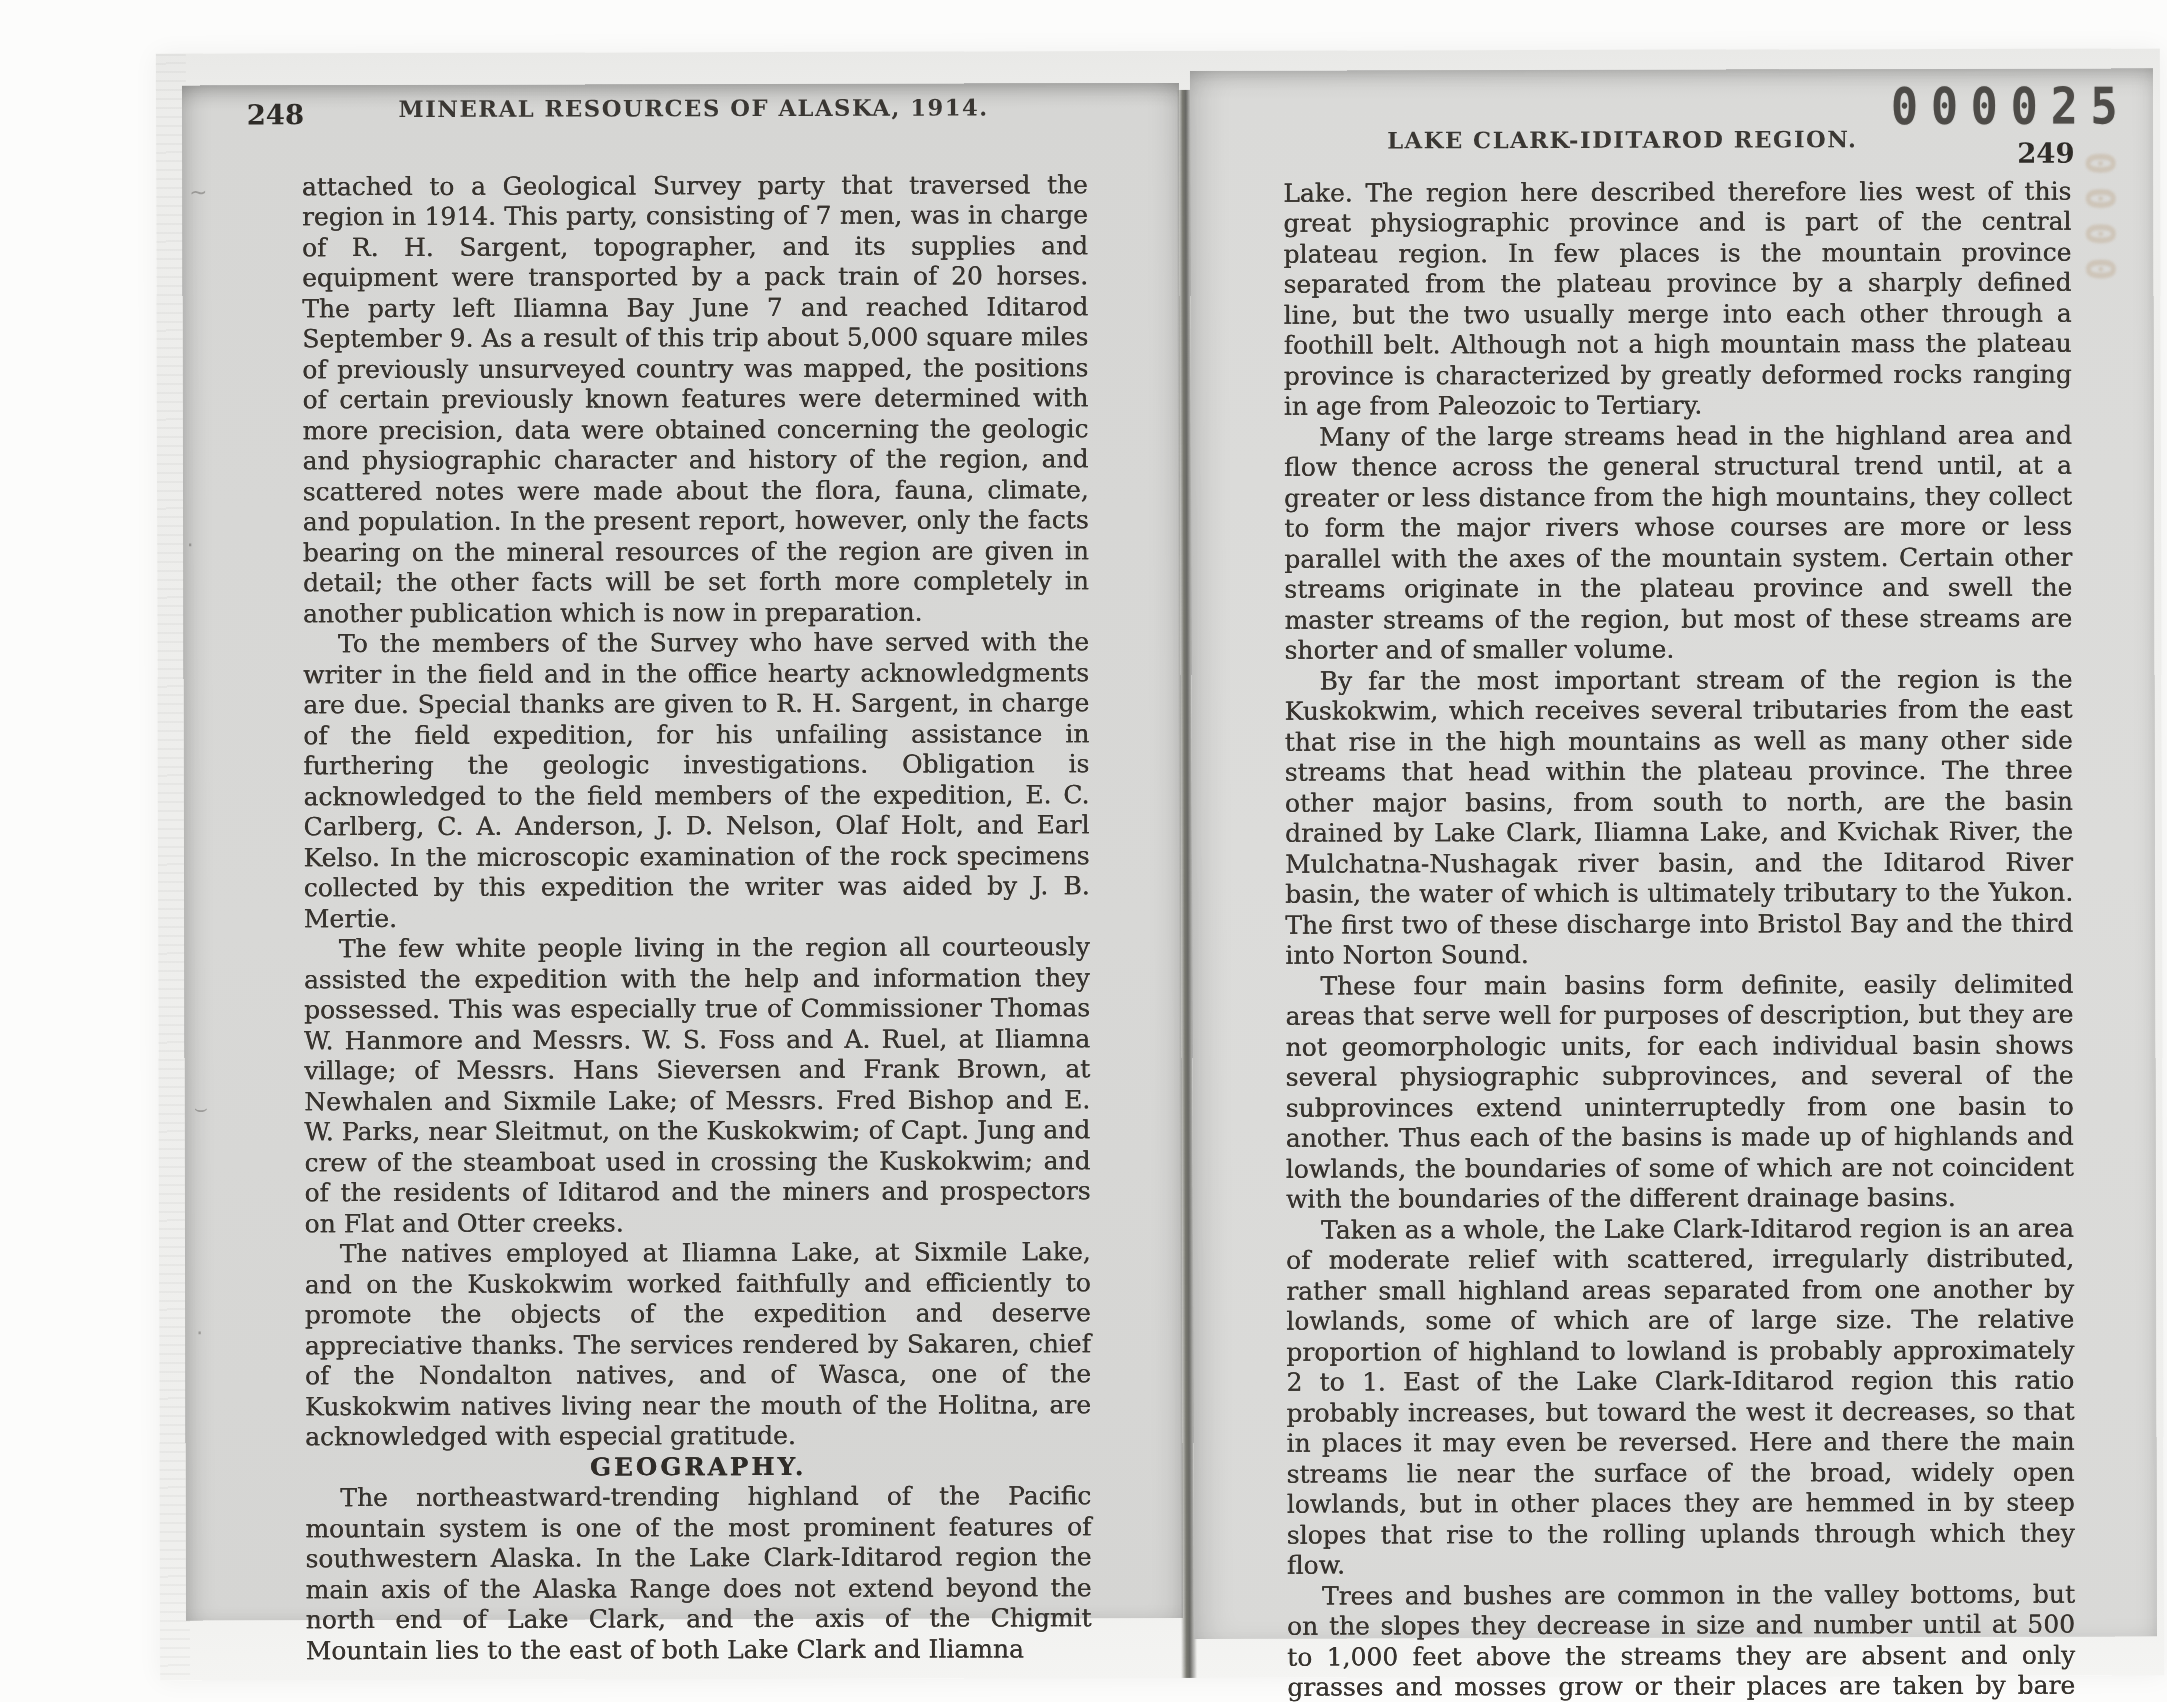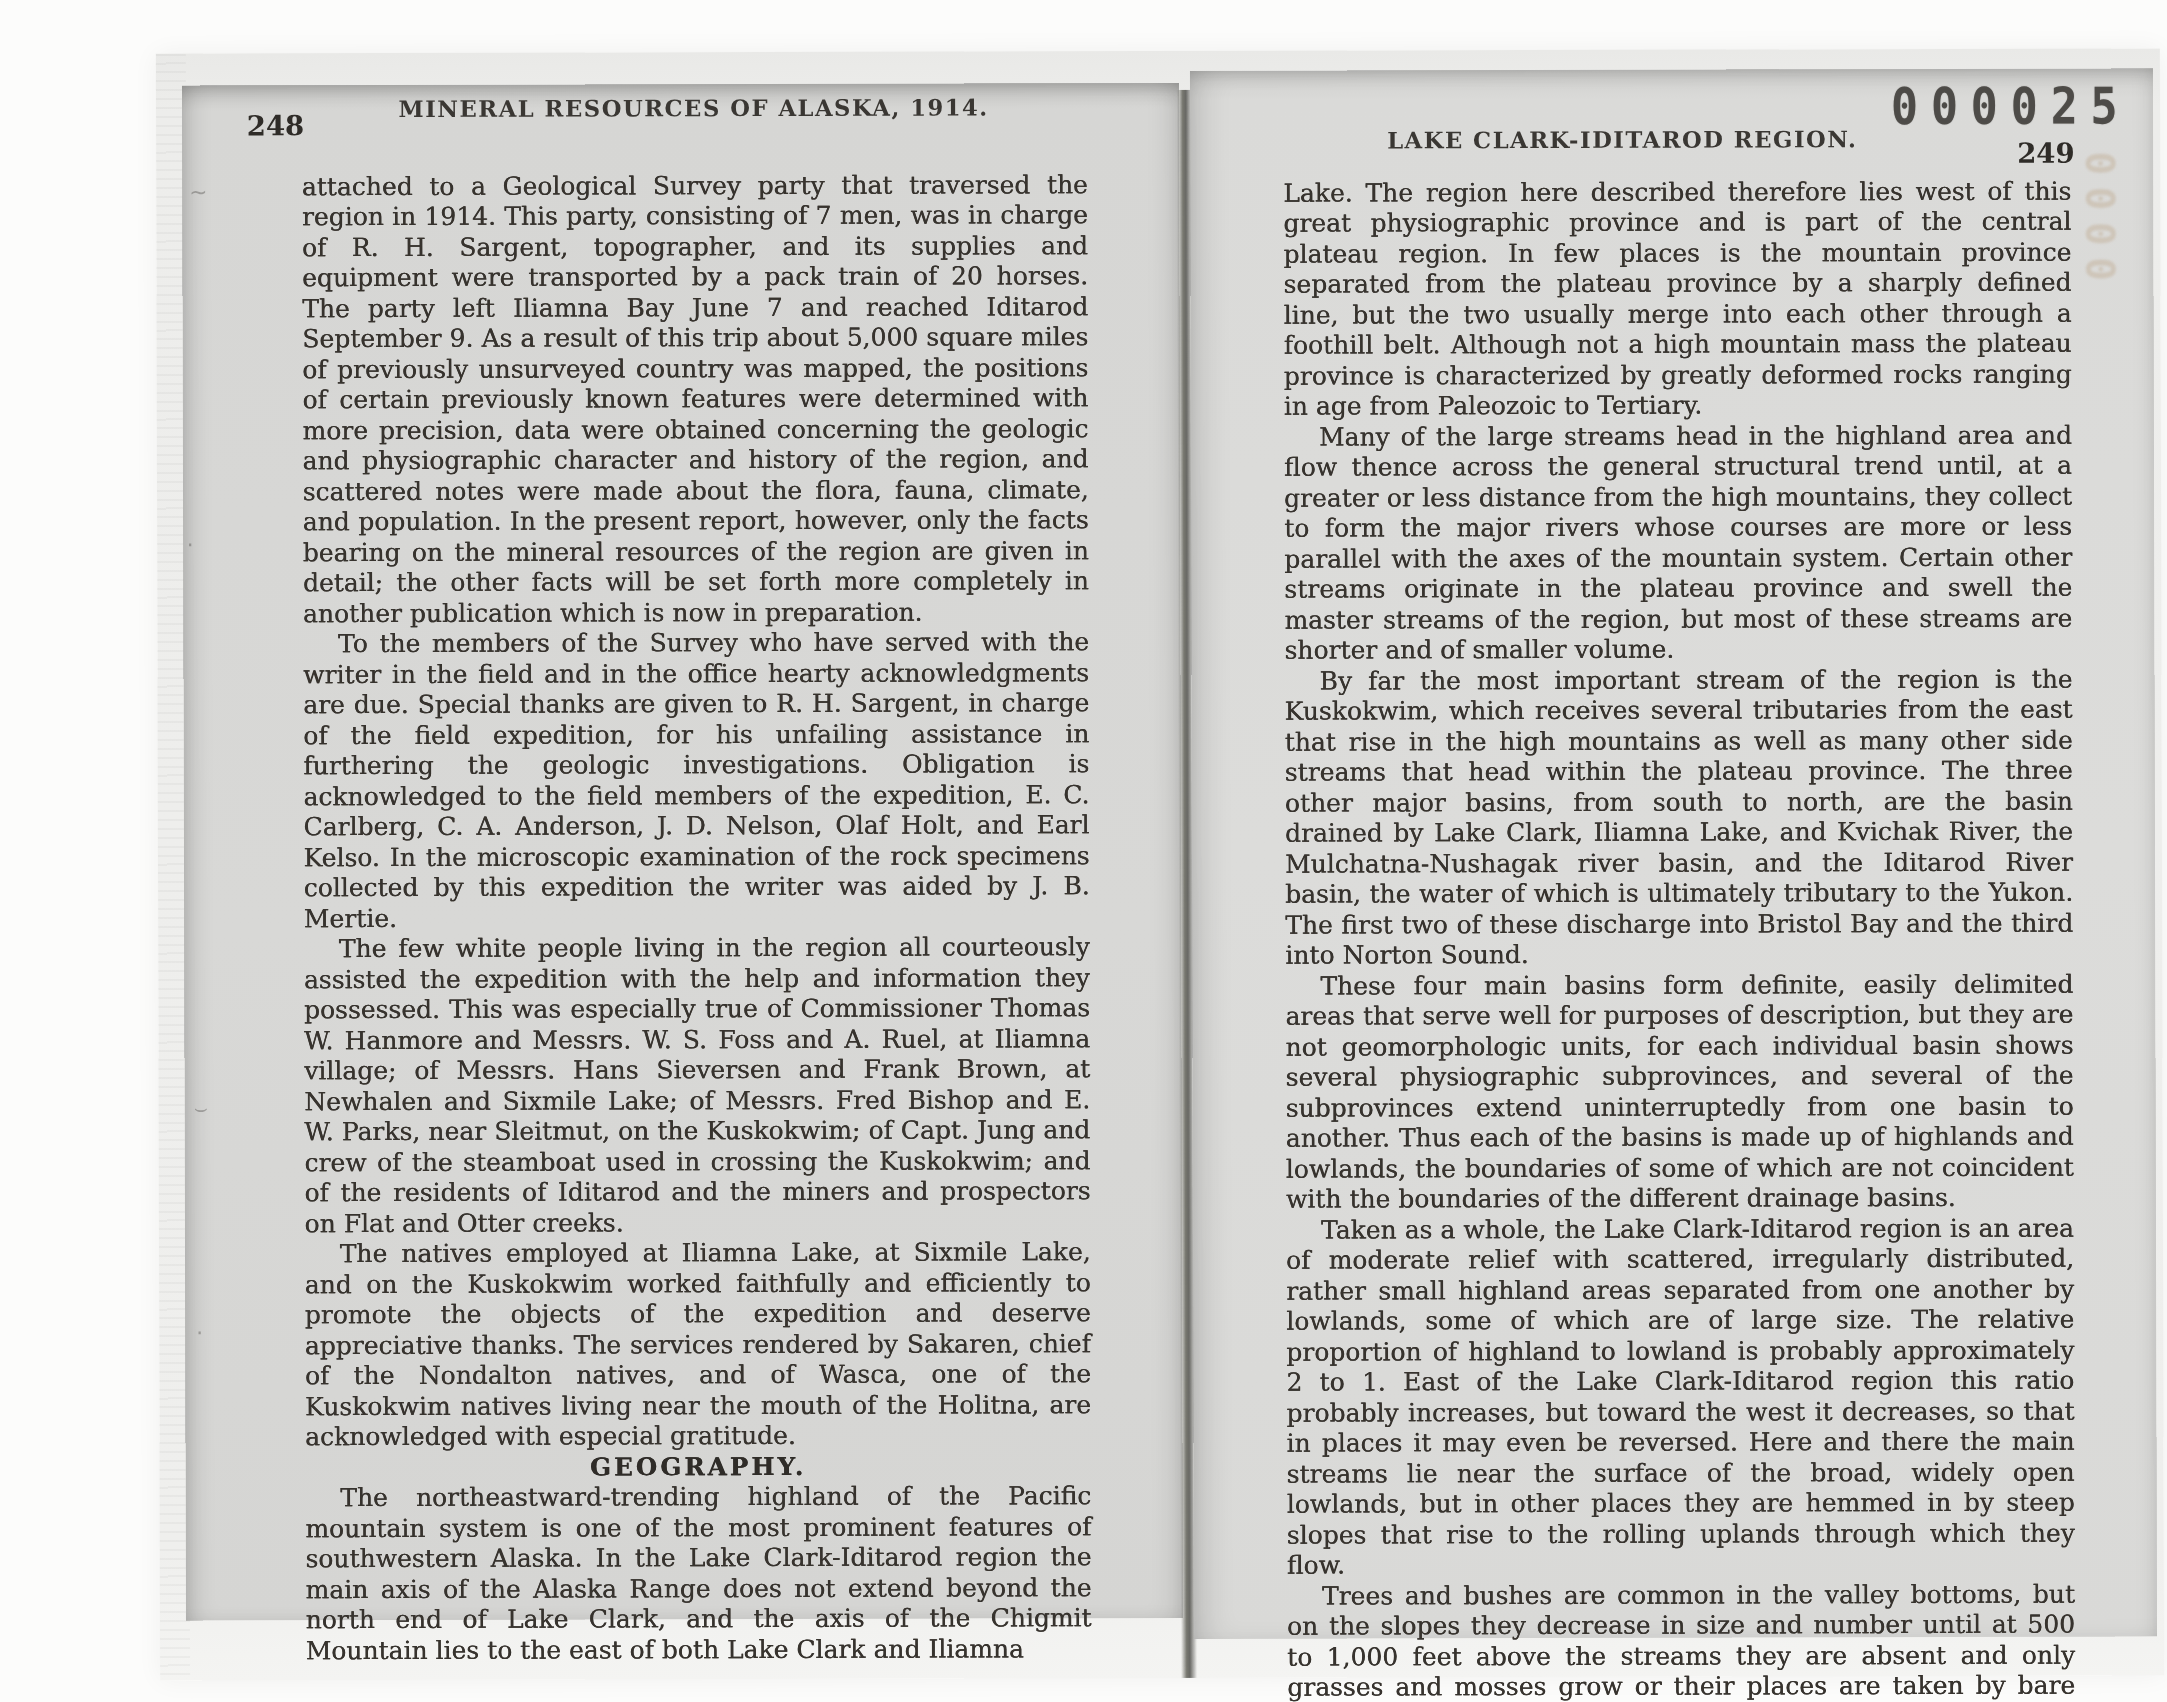--- a/index.html
+++ b/index.html
@@ -37,21 +37,21 @@
                inset 0 9.9px 17.7px -7.9px rgba(0,0,0,.18),
                inset -13.8px 0 21.7px -11.8px rgba(0,0,0,.10);
   }
   .gutter{
     position:absolute;left:1021px;top:39px;width:15.8px;height:1588px;
     background:linear-gradient(90deg,rgba(90,90,88,0) 0,#77776f 35%,#686864 55%,rgba(90,90,88,0) 100%);
     filter:blur(0.4px);
   }
   
   .folio{position:absolute;font-weight:bold;font-size:27.6px;color:#2f2c28;}
-  .folio-left{left:65px;top:24px;}
+  .folio-left{left:65px;top:13px;}
   .folio-right{left:827px;top:68px;}
   .running-header{
     position:absolute;font-weight:bold;font-size:22.7px;letter-spacing:1.5px;
     color:#3a3733;white-space:nowrap;
   }
   .rh-left{left:118px;width:788px;top:11.8px;text-align:center;}
   .rh-right{left:197px;top:57px;}
   
   .col{
     position:absolute;width:786px;

